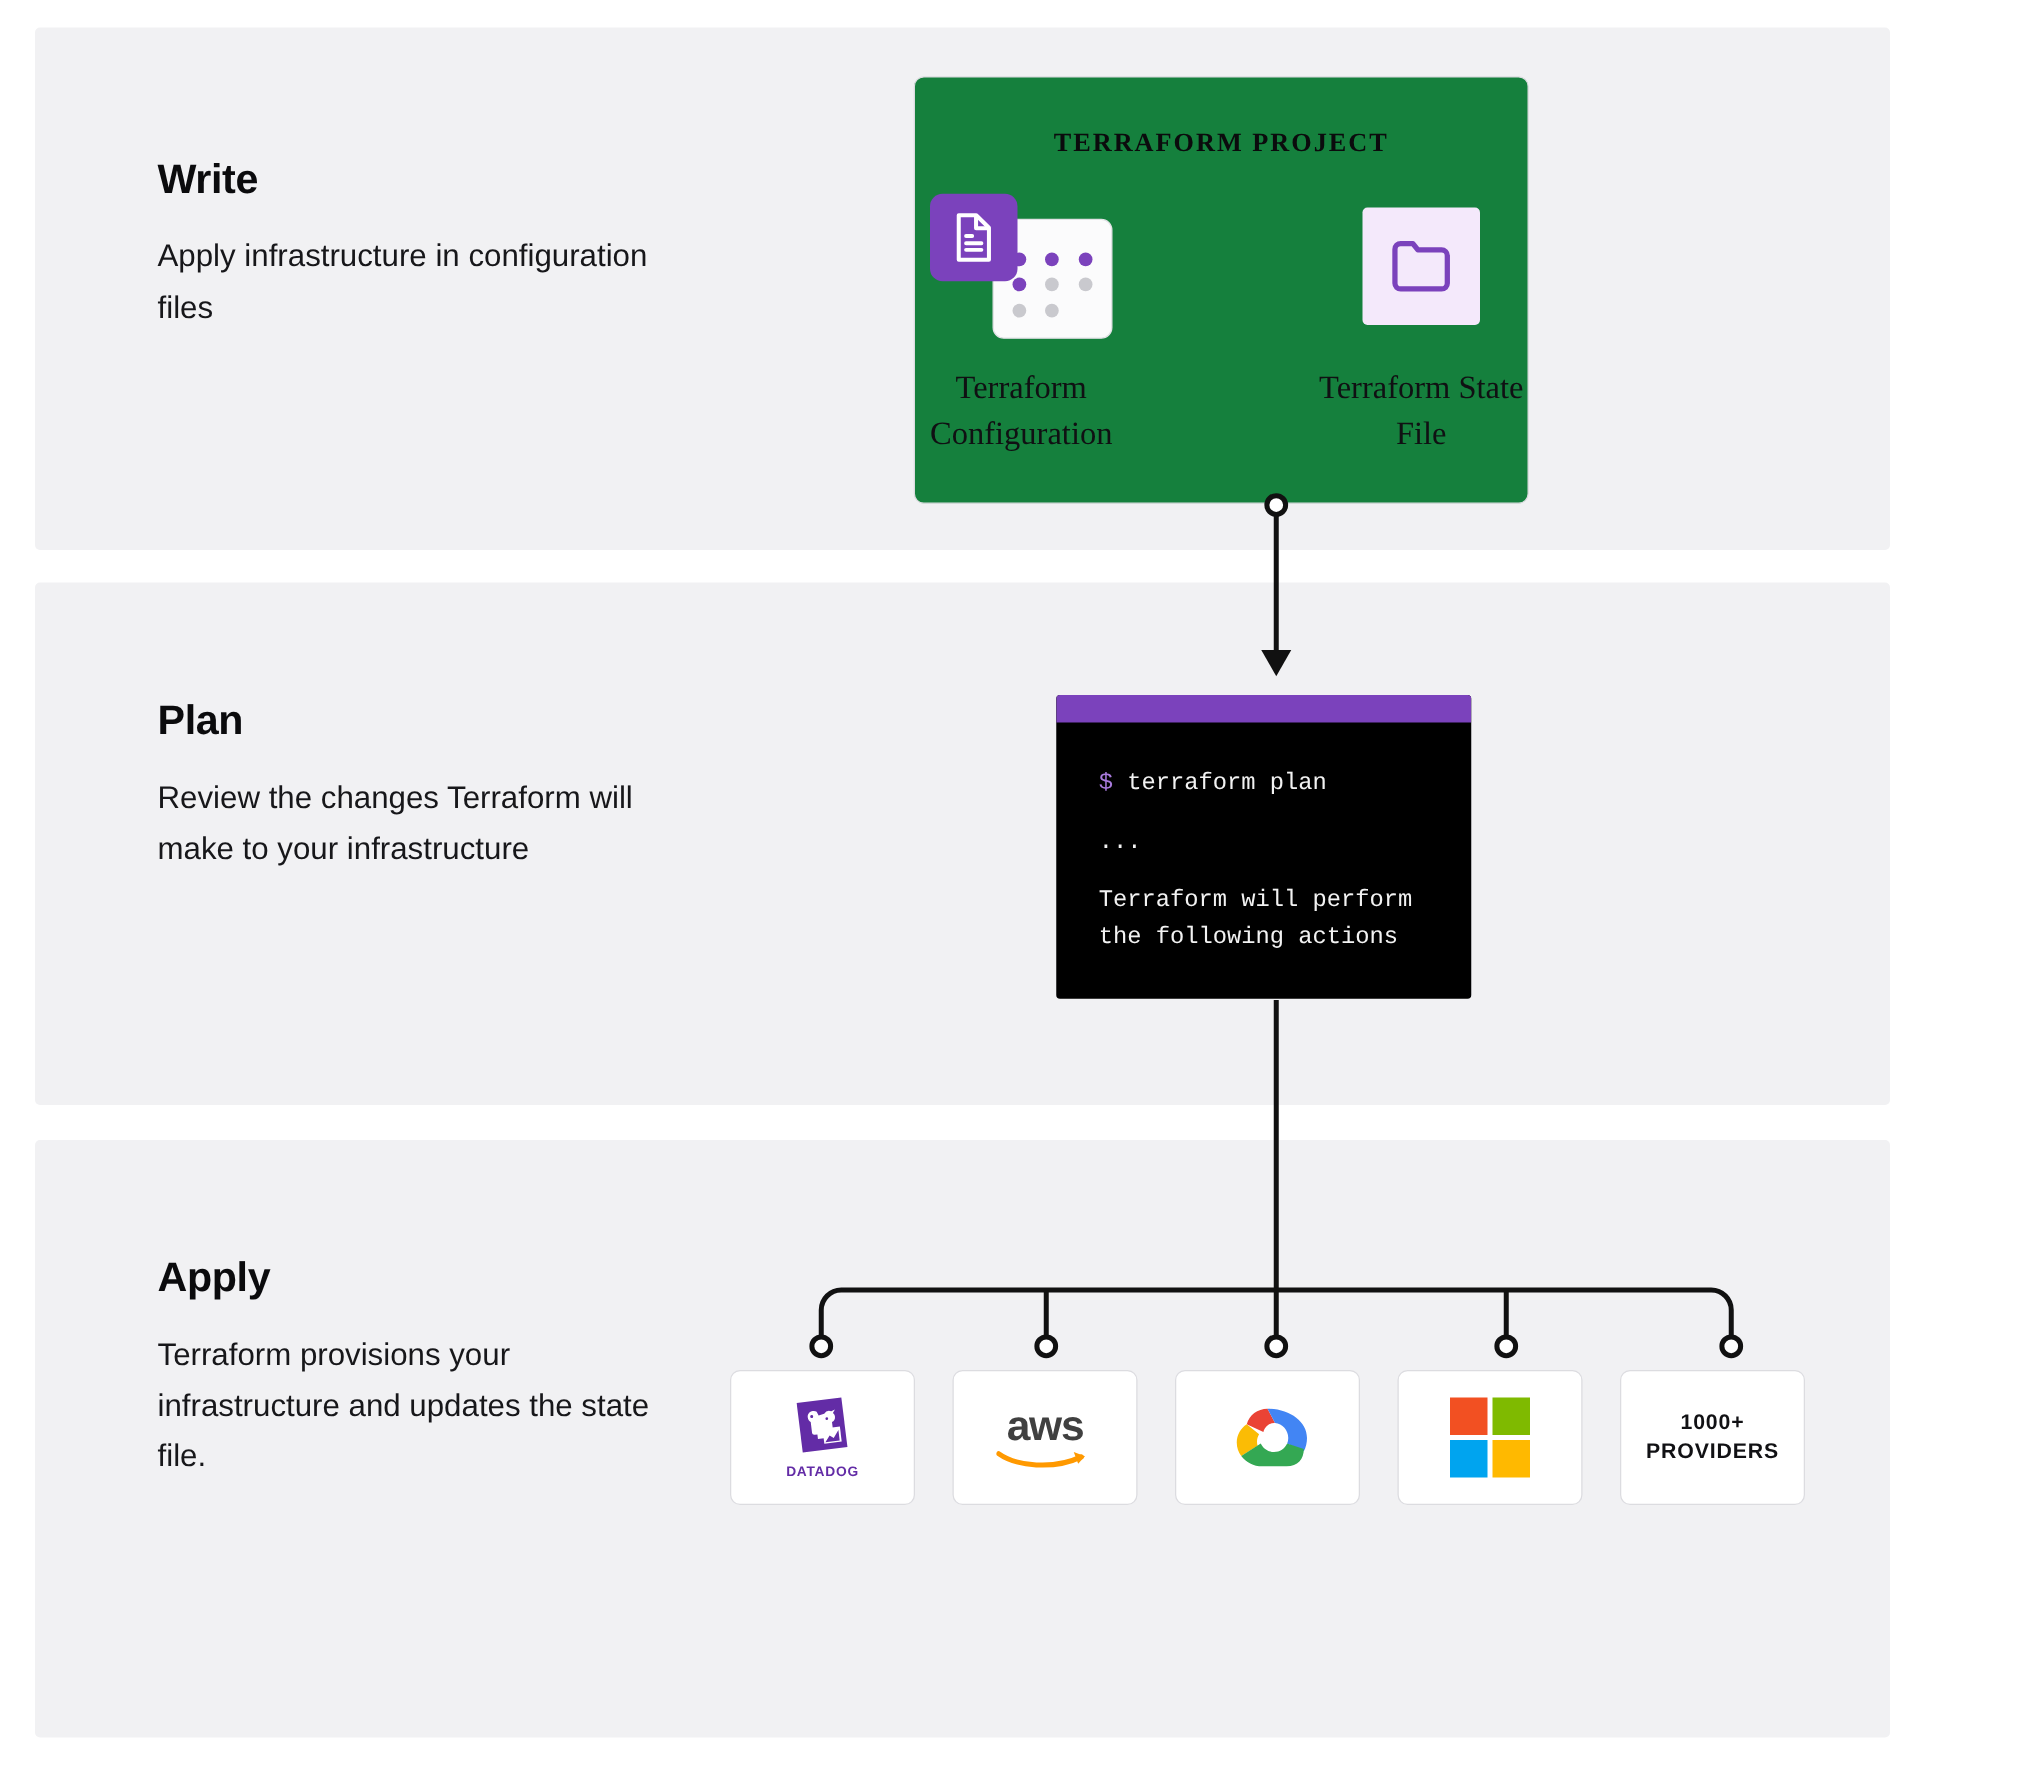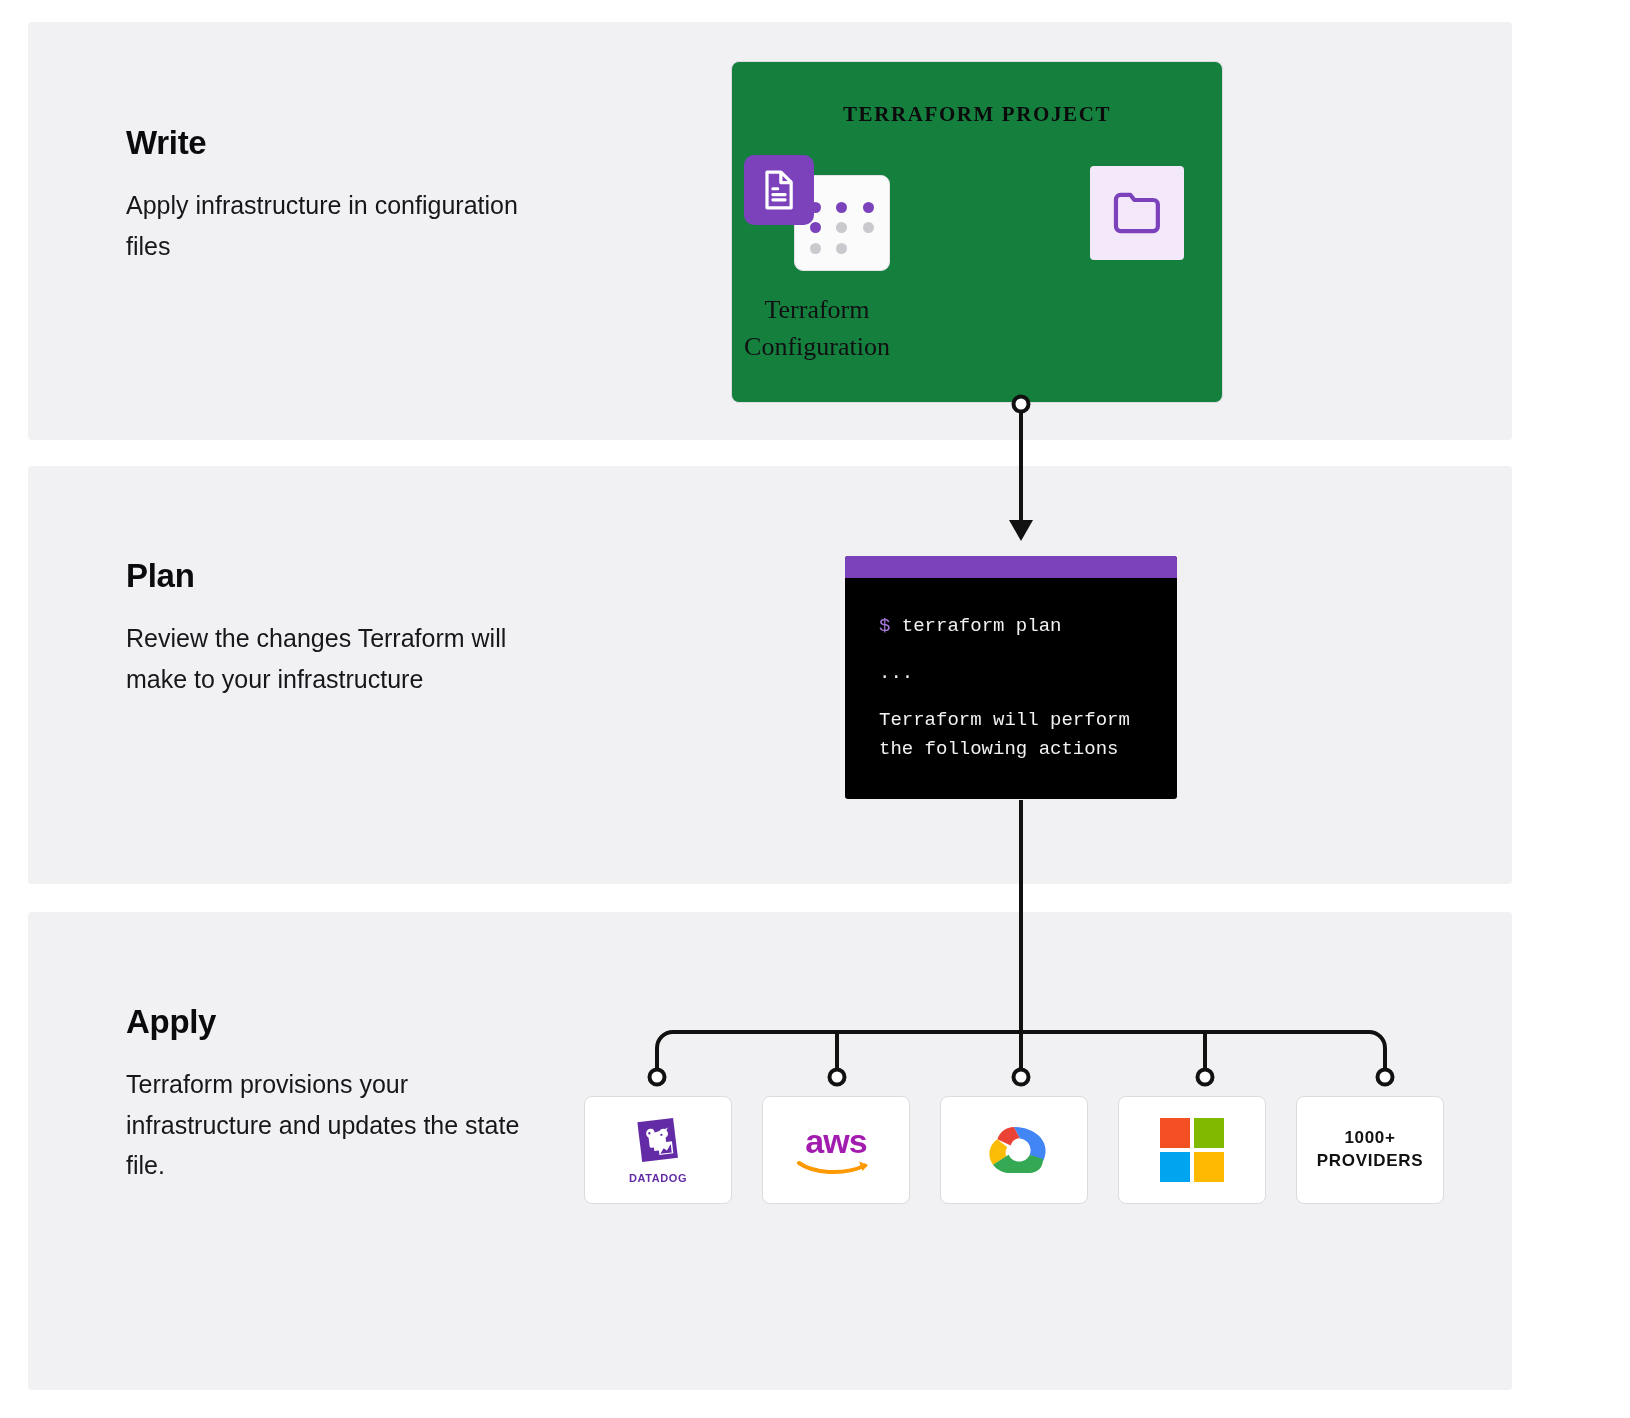--- a/index.html
+++ b/index.html
@@ -100,21 +100,21 @@
   .provider-card{
     width:148px;height:108px;background:#ffffff;
     border:1px solid #dcdce0;border-radius:8px;box-sizing:border-box;
     display:flex;align-items:center;justify-content:center;
   }
   .provider-text{
     text-align:center;font-size:17px;font-weight:700;letter-spacing:.7px;
     line-height:1.35;color:#111114;
   }
   .aws-wrap{display:flex;flex-direction:column;align-items:center;}
-  .aws-word{font-size:34px;font-weight:700;letter-spacing:-1px;color:#a21caf;line-height:.95;}
+  .aws-word{font-size:34px;font-weight:700;letter-spacing:-1px;color:#404040;line-height:.95;}
   .dd-wrap{display:flex;flex-direction:column;align-items:center;}
   .dd-word{font-size:11px;font-weight:700;letter-spacing:.6px;color:#632ca6;margin-top:3px;}
   .ms-grid{display:grid;grid-template-columns:30px 30px;grid-template-rows:30px 30px;gap:4px;}
   .ms-sq{width:30px;height:30px;}
 
   
   #connectors{position:absolute;left:0;top:0;width:1630px;height:1418px;pointer-events:none;}
 </style>
 </head>
 <body>
@@ -172,20 +172,21 @@
       </div>
 
       <div class="proj-item">
         <div class="proj-icon-wrap">
           <div class="state-icon">
             <svg width="50" height="44" viewBox="0 0 26 23" fill="none" aria-hidden="true">
               <path d="M2 4.4a2.4 2.4 0 0 1 2.4-2.4h5.1l2.1 2.7h9.9a2.4 2.4 0 0 1 2.4 2.4v11.5a2.4 2.4 0 0 1-2.4 2.4H4.4A2.4 2.4 0 0 1 2 18.6z" stroke="#7b42bc" stroke-width="2.2" stroke-linejoin="round" fill="none"></path>
             </svg>
           </div>
         </div>
+        <div class="proj-label">Terraform State File</div>
       </div>
 
     </div>
   </div>
 
   <div id="terminal">
     <div id="terminal-titlebar"></div>
     <div id="terminal-body"><span class="term-prompt">$</span> <span>terraform plan</span>
 <div class="term-gap"></div><span>...</span>
 <div class="term-gap"></div><span>Terraform will perform</span>

